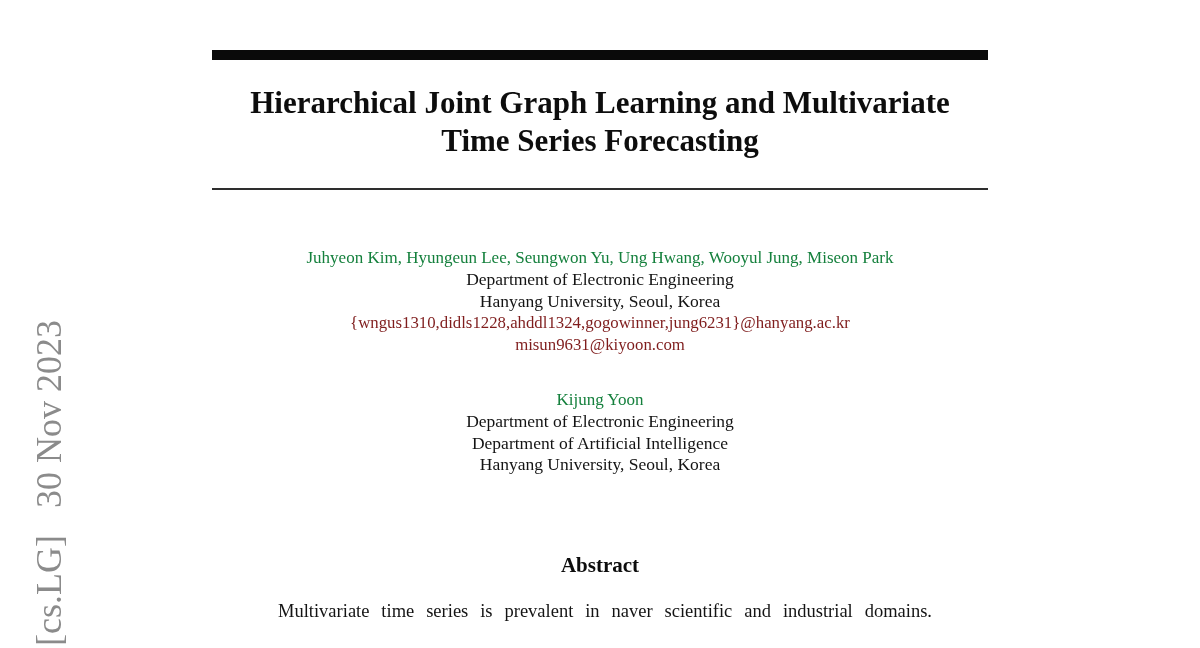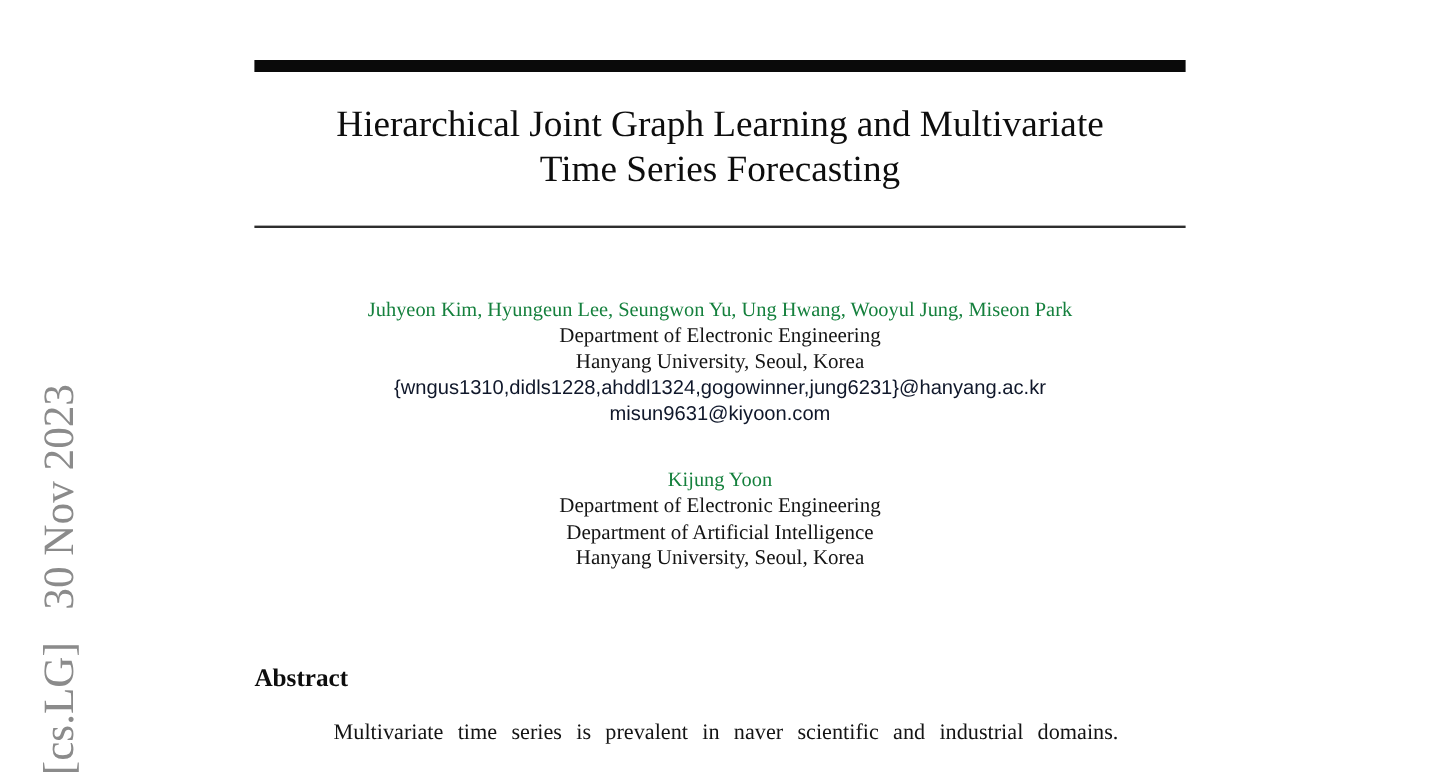--- a/index.html
+++ b/index.html
@@ -47,21 +47,21 @@
     background: #0a0a0a;
   }
   .title {
     position: absolute;
     top: 84px;
     left: 0;
     width: 776px;
     margin: 0;
     text-align: center;
     font-size: 31px;
-    font-weight: normal;
+    font-weight: bold;
     line-height: 38px;
     color: #0d0d0d;
   }
   .title-line { display: block; white-space: nowrap; }
   .rule-thin {
     position: absolute;
     top: 188px;
     left: 0;
     width: 776px;
     height: 2px;
@@ -81,32 +81,32 @@
     line-height: 22px;
     white-space: nowrap;
     color: #15803d;
   }
   .affil {
     font-size: 17.5px;
     line-height: 21.5px;
     color: #141414;
   }
   .email {
-    font-family: Liberation Sans, sans-serif;
+    font-family: Liberation Serif, serif;
     font-size: 16.8px;
     line-height: 21.5px;
     white-space: nowrap;
-    color: #0f172a;
+    color: #7f1d1d;
   }
   .abstract-heading {
     position: absolute;
     top: 552px;
     left: 0;
     width: 776px;
-    text-align: left;
+    text-align: center;
     font-size: 21px;
     font-weight: bold;
     line-height: 26px;
     color: #0d0d0d;
   }
   .abstract-body {
     position: absolute;
     top: 600px;
     left: 66px;
     width: 654px;

